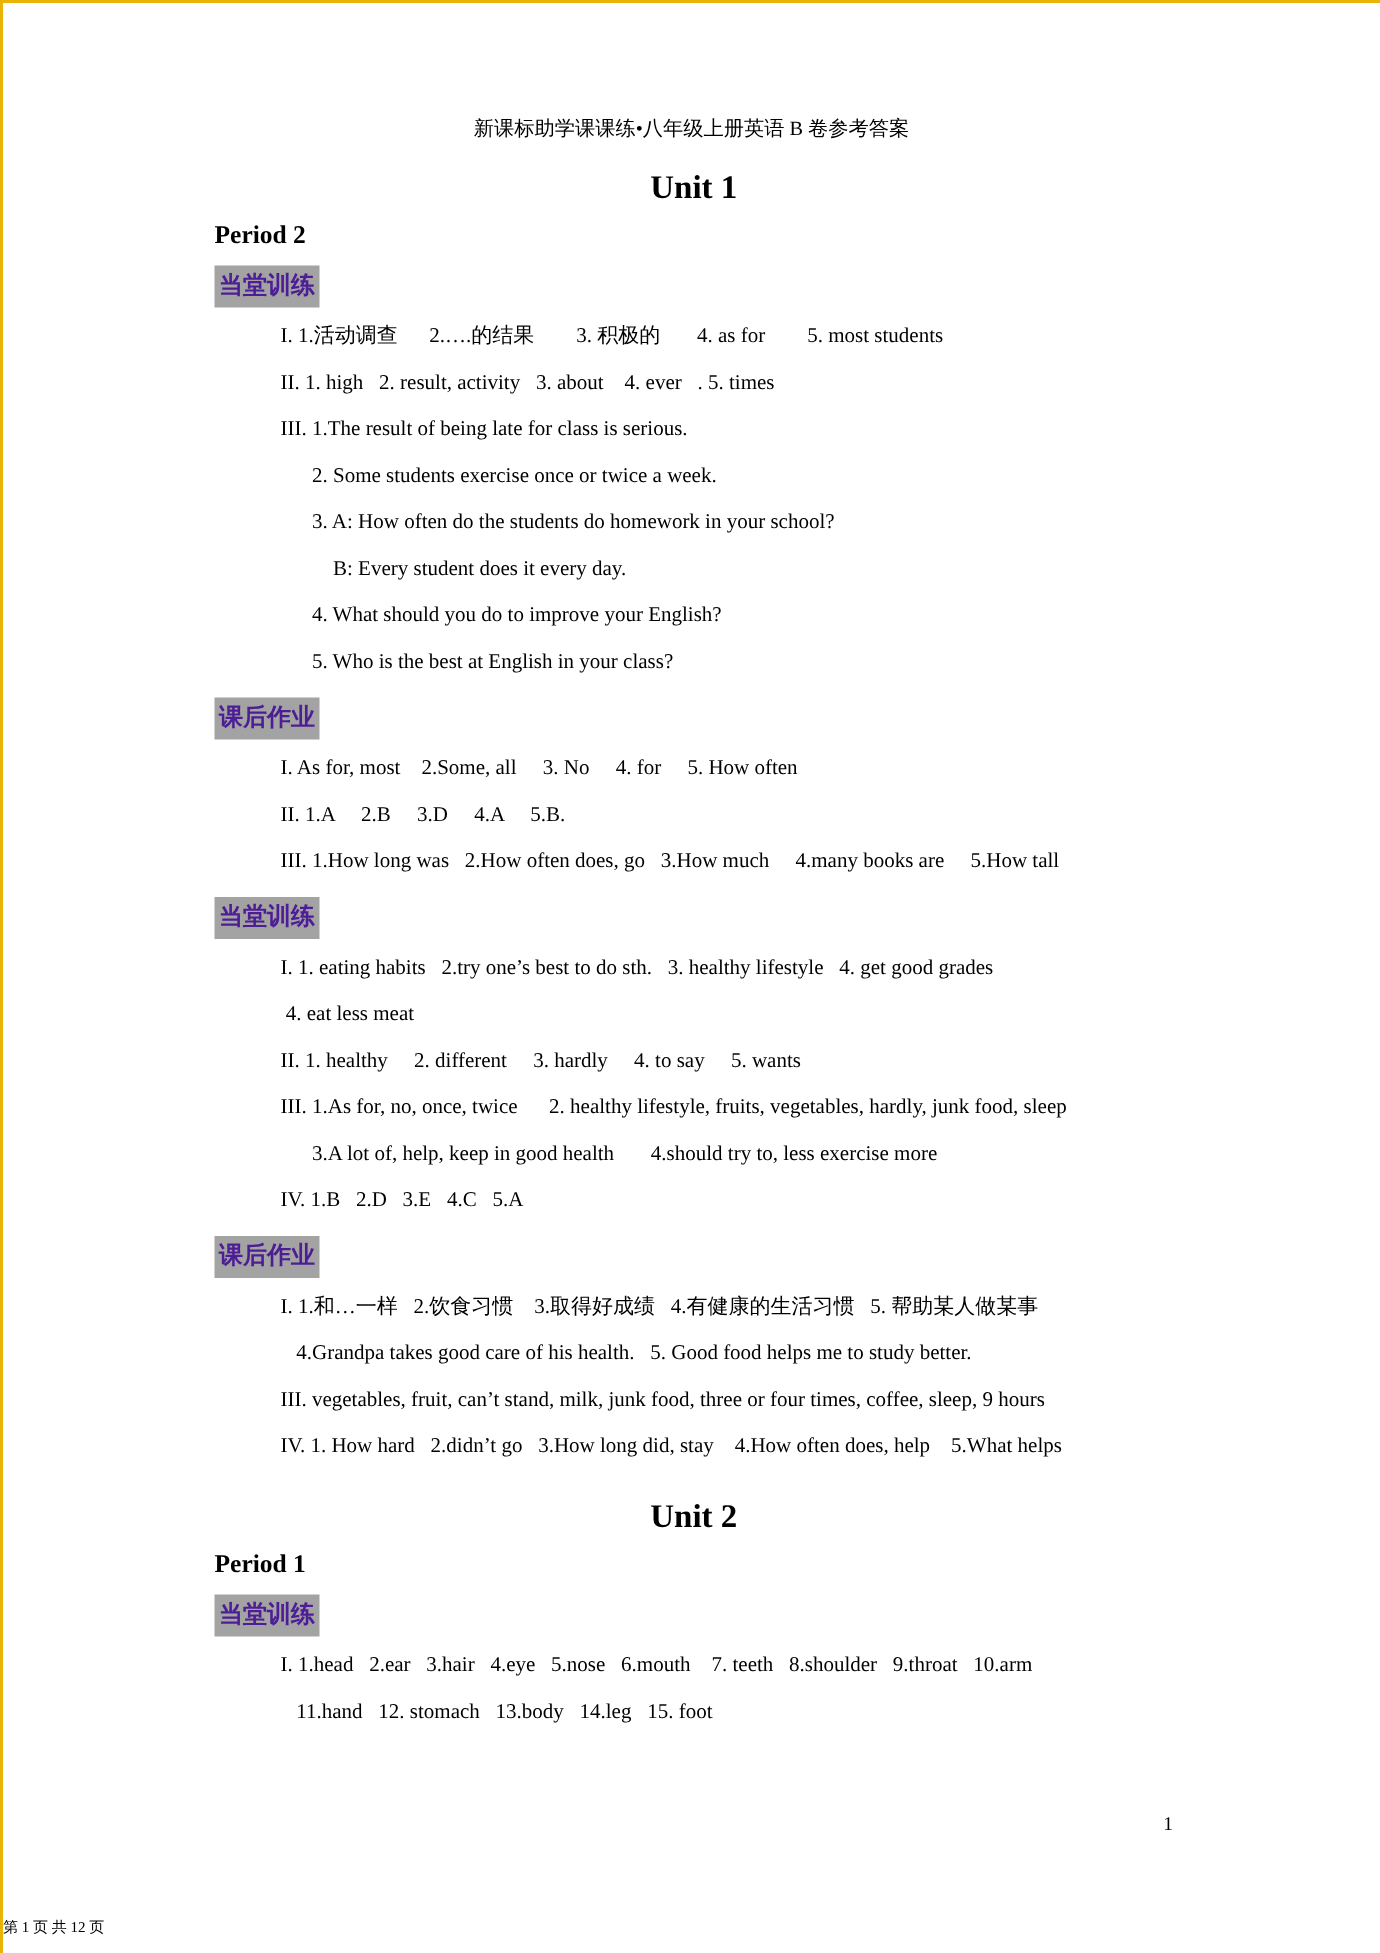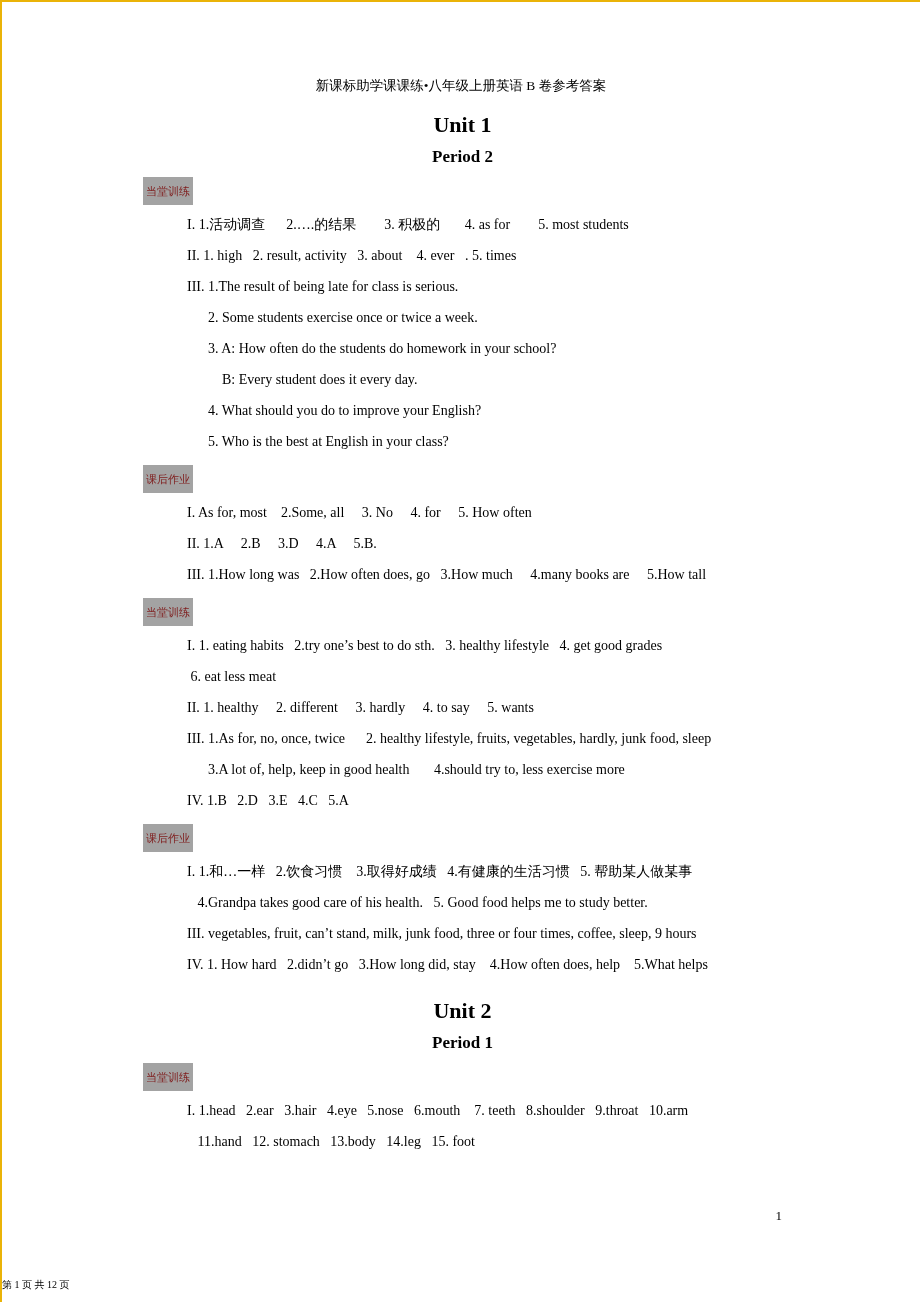--- a/index.html
+++ b/index.html
@@ -24,35 +24,35 @@
   }
   .h-unit {
     margin: 16px 0 0 0;
     text-align: center;
     font-size: 22px;
     font-weight: bold;
     line-height: 30px;
   }
   .h-period {
     margin: 5px 0 0 0;
-    text-align: center;
     font-size: 17px;
     font-weight: bold;
     line-height: 24px;
   }
   .hl-wrap {
     margin: 8px 0 4px 0;
     line-height: 26px;
   }
   .hl-label {
     display: inline-block;
     background: #a3a3a3;
-    color: #7f1d1d;
-    font-size: 11px;
+    color: #4c1d95;
+    font-size: 16px;
     padding: 1px 3px;
+    font-weight: bold;
   }
   .line {
     font-size: 14px;
     line-height: 31px;
     white-space: pre-wrap;
     margin-left: 44px;
   }
   .page-footer {
     position: absolute;
     left: 0;
@@ -94,21 +94,21 @@
     <div class="hl-wrap"><span class="hl-label">课后作业</span></div>
 
     <div class="line">I. As for, most    2.Some, all     3. No     4. for     5. How often</div>
     <div class="line">II. 1.A     2.B     3.D     4.A     5.B.</div>
     <div class="line">III. 1.How long was   2.How often does, go   3.How much     4.many books are     5.How tall</div>
 
 
     <div class="hl-wrap"><span class="hl-label">当堂训练</span></div>
 
     <div class="line">I. 1. eating habits   2.try one’s best to do sth.   3. healthy lifestyle   4. get good grades</div>
-    <div class="line"> 6. eat less meat</div>
+    <div class="line"> 4. eat less meat</div>
     <div class="line">II. 1. healthy     2. different     3. hardly     4. to say     5. wants</div>
     <div class="line">III. 1.As for, no, once, twice      2. healthy lifestyle, fruits, vegetables, hardly, junk food, sleep</div>
     <div class="line">      3.A lot of, help, keep in good health       4.should try to, less exercise more</div>
     <div class="line">IV. 1.B   2.D   3.E   4.C   5.A</div>
 
     <div class="hl-wrap"><span class="hl-label">课后作业</span></div>
 
     <div class="line">I. 1.和…一样   2.饮食习惯    3.取得好成绩   4.有健康的生活习惯   5. 帮助某人做某事</div>
     <div class="line">   4.Grandpa takes good care of his health.   5. Good food helps me to study better.</div>
     <div class="line">III. vegetables, fruit, can’t stand, milk, junk food, three or four times, coffee, sleep, 9 hours</div>

